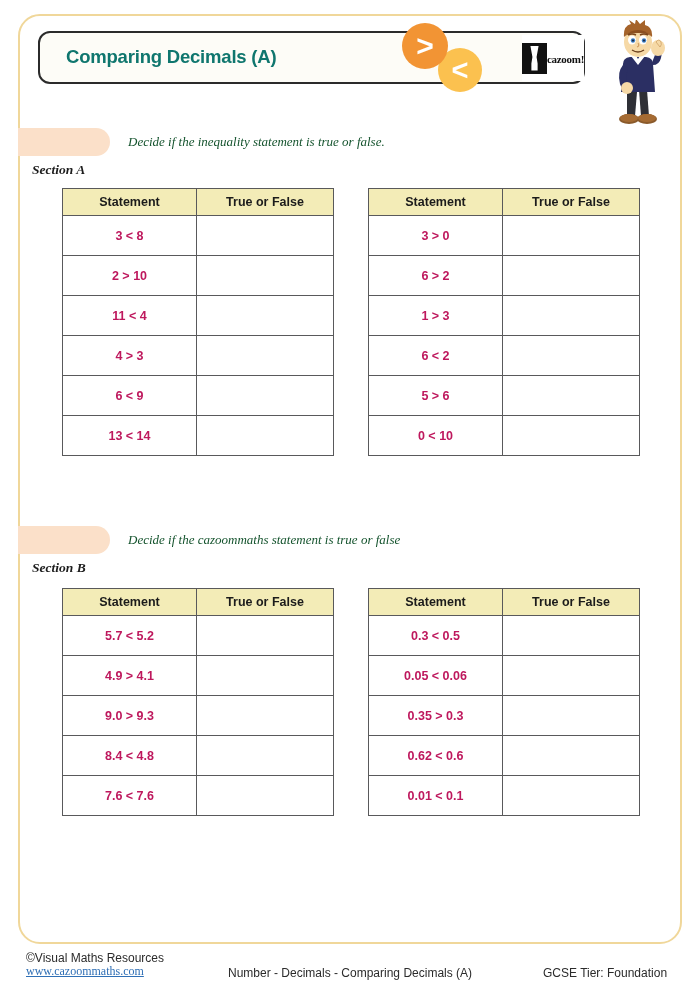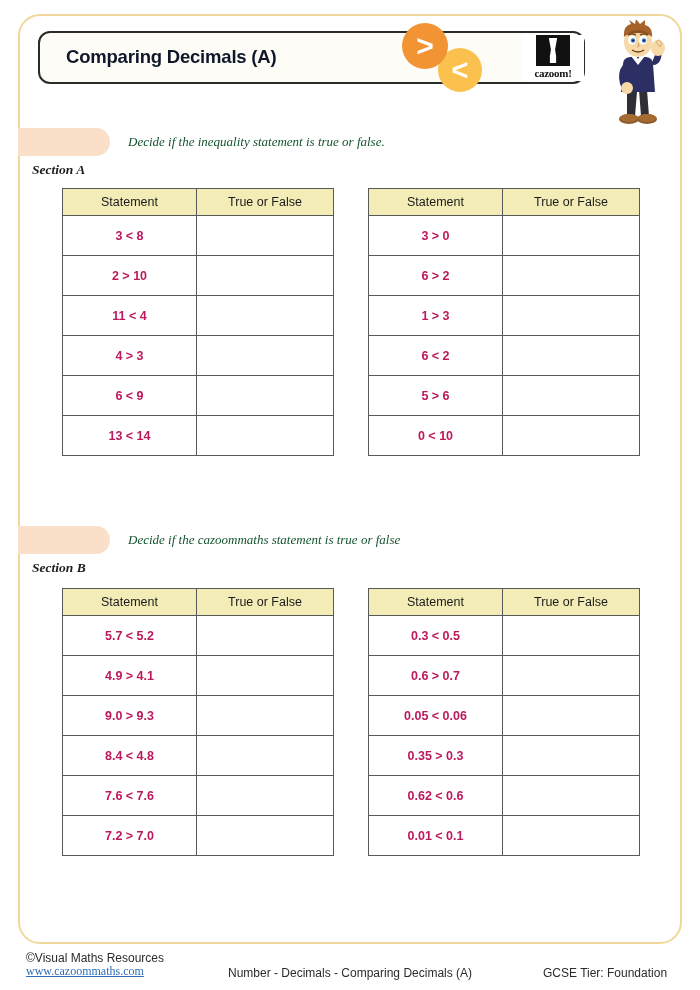--- a/index.html
+++ b/index.html
@@ -46,21 +46,21 @@
     border-radius: 12px;
     background: #fdfcf7;
     box-sizing: border-box;
   }
   .title-text {
     position: absolute;
     left: 26px;
     top: 13px;
     font-size: 18.5px;
     font-weight: bold;
-    color: #0f172a;
+    color: #0f766e;
     letter-spacing: -0.2px;
     white-space: nowrap;
   }
 
   
   .op-circle {
     position: absolute;
     border-radius: 50%;
     display: flex;
     align-items: center;
@@ -91,21 +91,21 @@
 
   
   .logo-box {
     position: absolute;
     left: 484px;
     top: 7px;
     width: 62px;
     height: 46px;
     background: #ffffff;
     display: flex;
-    flex-direction: column;
+    flex-direction: row;
     align-items: center;
     justify-content: flex-start;
   }
   .logo-mark {
     width: 34px;
     height: 31px;
     background: #111111;
     position: relative;
     overflow: hidden;
   }
@@ -185,21 +185,21 @@
   .wtable th, .wtable td {
     border: 1.5px solid #59595b;
     height: 39px;
     text-align: center;
     vertical-align: middle;
     padding: 0;
   }
   .wtable th {
     background: #f3ecb7;
     font-size: 12.5px;
-    font-weight: normal;
+    font-weight: bold;
     color: #1b1b1b;
     height: 26px;
   }
   .wtable td.stmt {
     font-size: 12.5px;
     font-weight: bold;
     color: #be185d;
     background: #ffffff;
   }
   .wtable td.answer {
@@ -426,45 +426,37 @@
       <td class="answer"></td>
     </tr>
     <tr>
       <td class="stmt">8.4 &lt; 4.8</td>
       <td class="answer"></td>
     </tr>
     <tr>
       <td class="stmt">7.6 &lt; 7.6</td>
       <td class="answer"></td>
     </tr>
-    <tr>
-      <td class="stmt">7.2 &gt; 7.0</td>
-      <td class="answer"></td>
-    </tr>
   </tbody>
 </table>
 
 <table class="wtable" style="left:368px; top:588px;">
   <colgroup>
       <col class="col-stmt">
       <col class="col-ans">
     </colgroup>
   <thead>
     <tr>
       <th>Statement</th>
       <th>True or False</th>
     </tr>
   </thead>
   <tbody>
     <tr>
       <td class="stmt">0.3 &lt; 0.5</td>
-      <td class="answer"></td>
-    </tr>
-    <tr>
-      <td class="stmt">0.6 &gt; 0.7</td>
       <td class="answer"></td>
     </tr>
     <tr>
       <td class="stmt">0.05 &lt; 0.06</td>
       <td class="answer"></td>
     </tr>
     <tr>
       <td class="stmt">0.35 &gt; 0.3</td>
       <td class="answer"></td>
     </tr>

